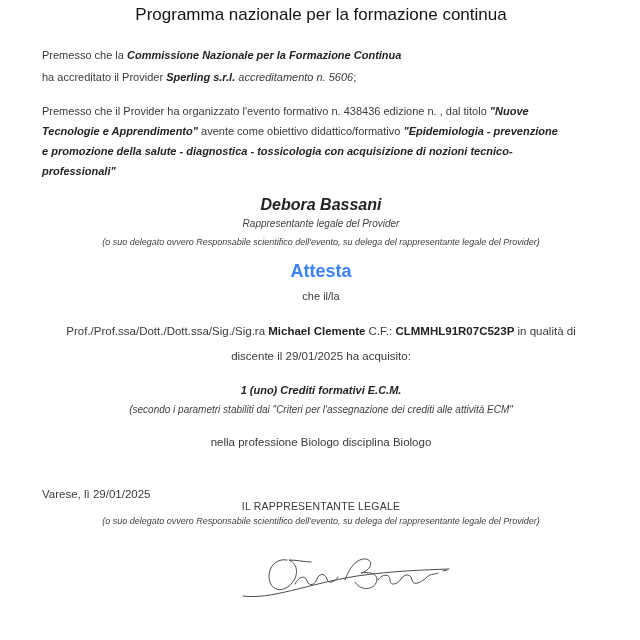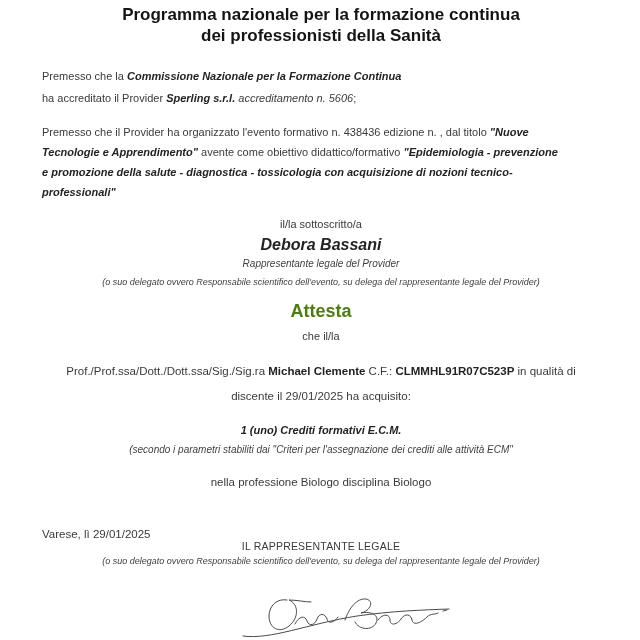--- a/index.html
+++ b/index.html
@@ -7,21 +7,21 @@
   body {
     background: #ffffff;
     font-family: "Liberation Sans", "DejaVu Sans", sans-serif;
     color: #3a3a3a;
     overflow: hidden;
   }
   .page { width: 640px; height: 640px; padding: 2px 40px 0 42px; }
 
   .doc-title {
     text-align: center;
-    font-weight: bold;
+    font-weight: normal;
     font-size: 17px;
     line-height: 21px;
     color: #141414;
     padding-top: 2px;
   }
 
   .p1 { margin-top: 19px; font-size: 11px; line-height: 22px; }
   .p2 { margin-top: 13px; font-size: 11px; line-height: 20px; }
 
   .bi { font-weight: bold; font-style: italic; color: #232323; }
@@ -32,21 +32,21 @@
   .undersigned .intro { font-size: 11px; line-height: 14px; }
   .undersigned .name  { font-size: 16px; margin-top: 5px; }
   .undersigned .role  { font-size: 10px; margin-top: 4px; color: #3f3f3f; }
   .undersigned .note  { font-size: 9px;  margin-top: 8px; color: #3f3f3f; }
 
   .attesta {
     margin-top: 14px;
     text-align: center;
     font-weight: bold;
     font-size: 18px;
-    color: #4d7c0f;
+    color: #3b82f6;
   }
   .che-illa { margin-top: 8px; text-align: center; font-size: 11px; }
 
   .recipient {
     margin-top: 17px;
     text-align: center;
     font-size: 11.5px;
     line-height: 25px;
     padding: 0 16px;
   }
@@ -69,37 +69,35 @@
   }
   .signature-wrap svg { transform: translateX(26px); }
 </style>
 </head>
 <body>
 
 <div class="page">
 
   <div class="doc-title">
     <span>Programma nazionale per la formazione continua</span><br>
-    <span>dei professionisti della Sanità</span>
   </div>
 
   <p class="p1">
     <span>Premesso che la </span><span class="bi">Commissione Nazionale per la Formazione Continua</span><br>
     <span>ha accreditato il Provider </span><span class="bi">Sperling s.r.l.</span><span class="it"> accreditamento n. 5606</span><span>;</span>
   </p>
 
   <p class="p2">
     <span>Premesso che il Provider ha organizzato l'evento formativo n. 438436 edizione n. , dal titolo </span><span class="bi">"Nuove</span><br>
     <span class="bi">Tecnologie e Apprendimento"</span><span> avente come obiettivo didattico/formativo </span><span class="bi">"Epidemiologia - prevenzione</span><br>
     <span class="bi">e promozione della salute - diagnostica - tossicologia con acquisizione di nozioni tecnico-</span><br>
     <span class="bi">professionali"</span>
   </p>
 
   <div class="undersigned">
-    <div class="intro">il/la sottoscritto/a</div>
     <div class="name bi">Debora Bassani</div>
     <div class="role it">Rappresentante legale del Provider</div>
     <div class="note it">(o suo delegato ovvero Responsabile scientifico dell'evento, su delega del rappresentante legale del Provider)</div>
   </div>
 
   <div class="attesta">Attesta</div>
   <div class="che-illa">che il/la</div>
 
   <p class="recipient">
     <span>Prof./Prof.ssa/Dott./Dott.ssa/Sig./Sig.ra </span><span class="b">Michael Clemente</span><span> C.F.: </span><span class="b">CLMMHL91R07C523P</span><span> in qualità di discente il 29/01/2025 ha acquisito:</span>

